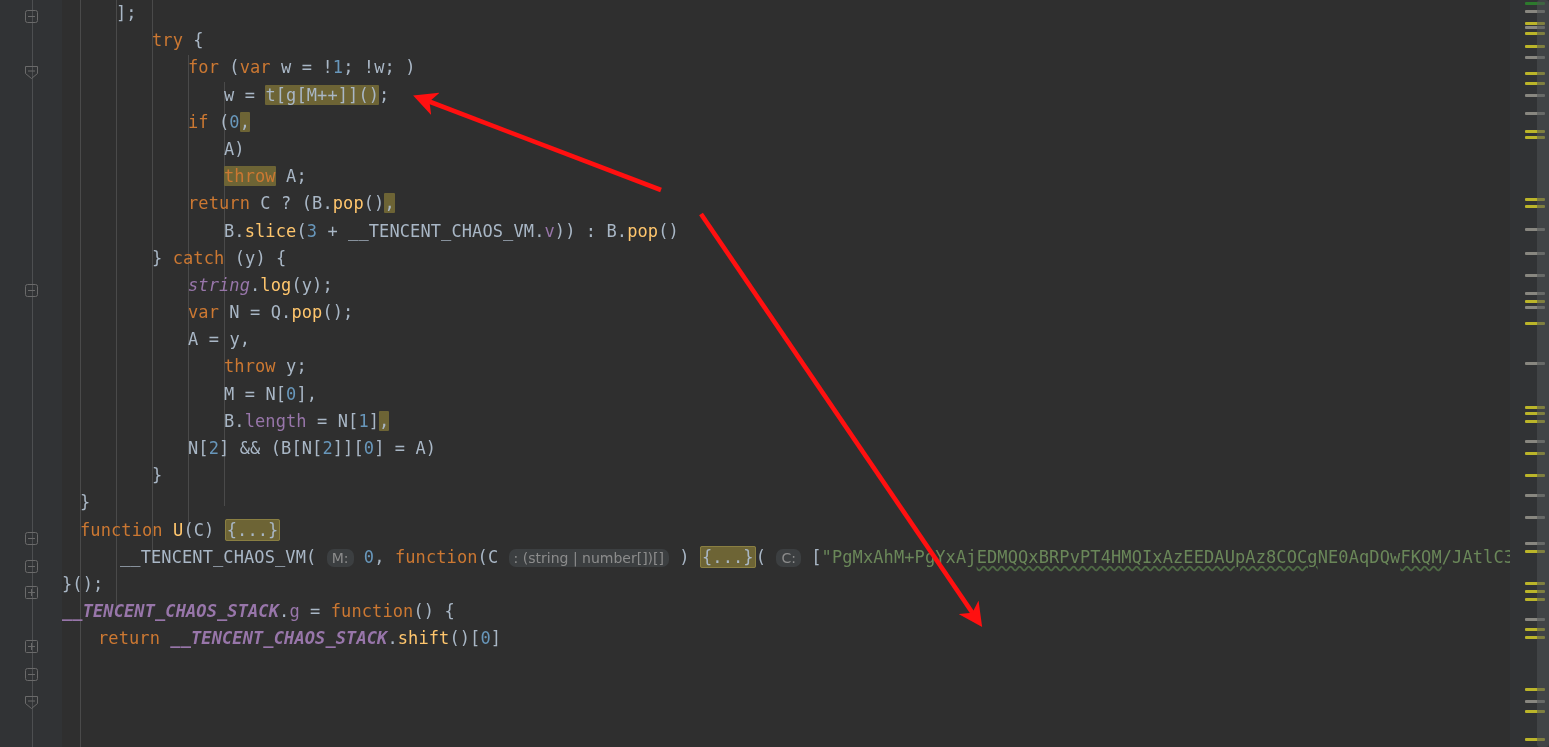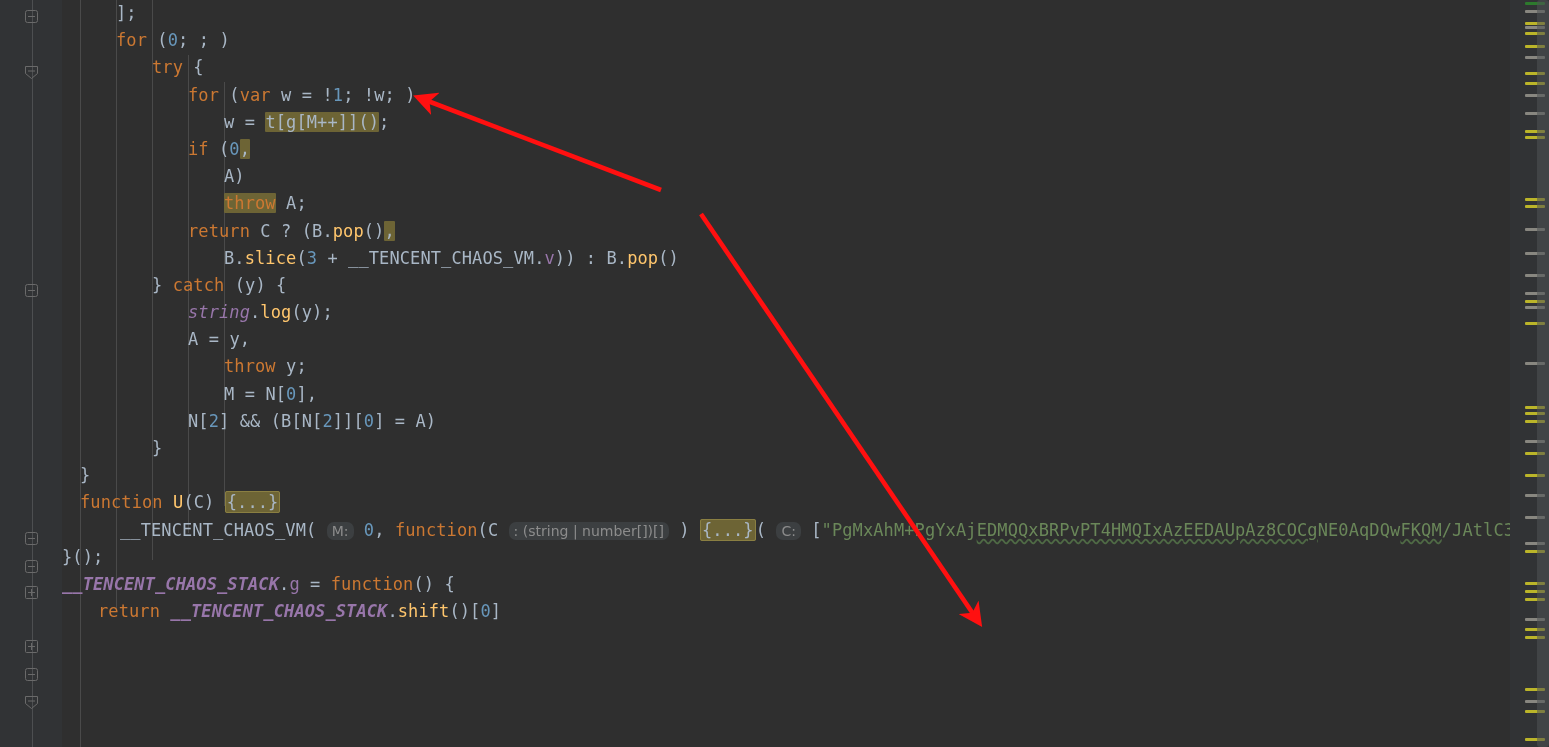--- a/index.html
+++ b/index.html
@@ -256,21 +256,20 @@
       <div class="iguide" style="left:54px;  top:0;   height:612px;"></div>
       <div class="iguide" style="left:90px;  top:0;   height:560px;"></div>
       <div class="iguide" style="left:126px; top:55px; height:478px;"></div>
       <div class="iguide" style="left:162px; top:82px; height:424px;"></div>
     </div>
 
     <div class="lines">
 
       <div class="line"><span style="padding-left:54px"></span><span class="punct">];</span></div>
 
-      <div class="line"><span style="padding-left:54px"></span><span class="kw">for</span> <span class="punct">(</span><span class="num">0</span><span class="punct">; ; )</span></div>
 
       <div class="line"><span style="padding-left:90px"></span><span class="kw">try</span> <span class="punct">{</span></div>
 
       <div class="line"><span style="padding-left:126px"></span><span class="kw">for</span> <span class="punct">(</span><span class="kw squig">var</span> <span class="ident">w</span> <span class="punct">=</span> <span class="punct">!</span><span class="num">1</span><span class="punct">;</span> <span class="punct">!</span><span class="ident">w</span><span class="punct">; )</span></div>
 
       <div class="line"><span style="padding-left:162px"></span><span class="ident">w</span> <span class="punct">=</span> <span class="hl"><span class="ident">t</span><span class="punct">[</span><span class="ident">g</span><span class="punct">[</span><span class="ident">M</span><span class="punct">++]]()</span></span><span class="punct">;</span></div>
 
       <div class="line"><span style="padding-left:126px"></span><span class="kw">if</span> <span class="punct">(</span><span class="num">0</span><span class="hl"><span class="punct">,</span></span></div>
 
       <div class="line"><span style="padding-left:162px"></span><span class="ident">A</span><span class="punct">)</span></div>
@@ -278,28 +277,30 @@
       <div class="line"><span style="padding-left:162px"></span><span class="hl"><span class="kw">throw</span></span> <span class="ident">A</span><span class="punct">;</span></div>
 
       <div class="line"><span style="padding-left:126px"></span><span class="kw">return</span> <span class="ident">C</span> <span class="punct">?</span> <span class="punct">(</span><span class="ident">B</span><span class="punct">.</span><span class="fn">pop</span><span class="punct">()</span><span class="hl"><span class="punct">,</span></span></div>
 
       <div class="line"><span style="padding-left:162px"></span><span class="ident">B</span><span class="punct">.</span><span class="fn">slice</span><span class="punct">(</span><span class="num">3</span> <span class="punct">+</span> <span class="ident">__TENCENT_CHAOS_VM</span><span class="punct">.</span><span class="field">v</span><span class="punct">))</span> <span class="punct">:</span> <span class="ident">B</span><span class="punct">.</span><span class="fn">pop</span><span class="punct">()</span></div>
 
       <div class="line"><span style="padding-left:90px"></span><span class="punct">}</span> <span class="kw">catch</span> <span class="punct">(</span><span class="ident">y</span><span class="punct">) {</span></div>
 
       <div class="line"><span style="padding-left:126px"></span><span class="purple-i">string</span><span class="punct">.</span><span class="fn">log</span><span class="punct">(</span><span class="ident">y</span><span class="punct">);</span></div>
 
+      <div class="line"><span style="padding-left:126px"></span><span class="kw squig">var</span> <span class="ident">N</span> <span class="punct">=</span> <span class="ident">Q</span><span class="punct">.</span><span class="fn">pop</span><span class="punct">();</span></div>
 
 
       <div class="line"><span style="padding-left:126px"></span><span class="ident">A</span> <span class="punct">=</span> <span class="ident">y</span><span class="punct">,</span></div>
 
       <div class="line"><span style="padding-left:162px"></span><span class="kw">throw</span> <span class="ident">y</span><span class="punct">;</span></div>
 
       <div class="line"><span style="padding-left:162px"></span><span class="ident">M</span> <span class="punct">=</span> <span class="ident">N</span><span class="punct">[</span><span class="num">0</span><span class="punct">],</span></div>
 
+      <div class="line"><span style="padding-left:162px"></span><span class="ident">B</span><span class="punct">.</span><span class="field">length</span> <span class="punct">=</span> <span class="ident">N</span><span class="punct">[</span><span class="num">1</span><span class="punct">]</span><span class="hl"><span class="punct">,</span></span></div>
 
       <div class="line"><span style="padding-left:126px"></span><span class="ident">N</span><span class="punct">[</span><span class="num">2</span><span class="punct">] &amp;&amp; (</span><span class="ident">B</span><span class="punct">[</span><span class="ident">N</span><span class="punct">[</span><span class="num">2</span><span class="punct">]][</span><span class="num">0</span><span class="punct">] =</span> <span class="ident">A</span><span class="punct">)</span></div>
 
       <div class="line"><span style="padding-left:90px"></span><span class="punct">}</span></div>
 
       <div class="line"><span style="padding-left:18px"></span><span class="punct">}</span></div>
 
       <div class="line"><span style="padding-left:18px"></span><span class="kw">function</span> <span class="fn">U</span><span class="punct">(</span><span class="ident">C</span><span class="punct">)</span> <span class="folded">{...}</span></div>
 
 

